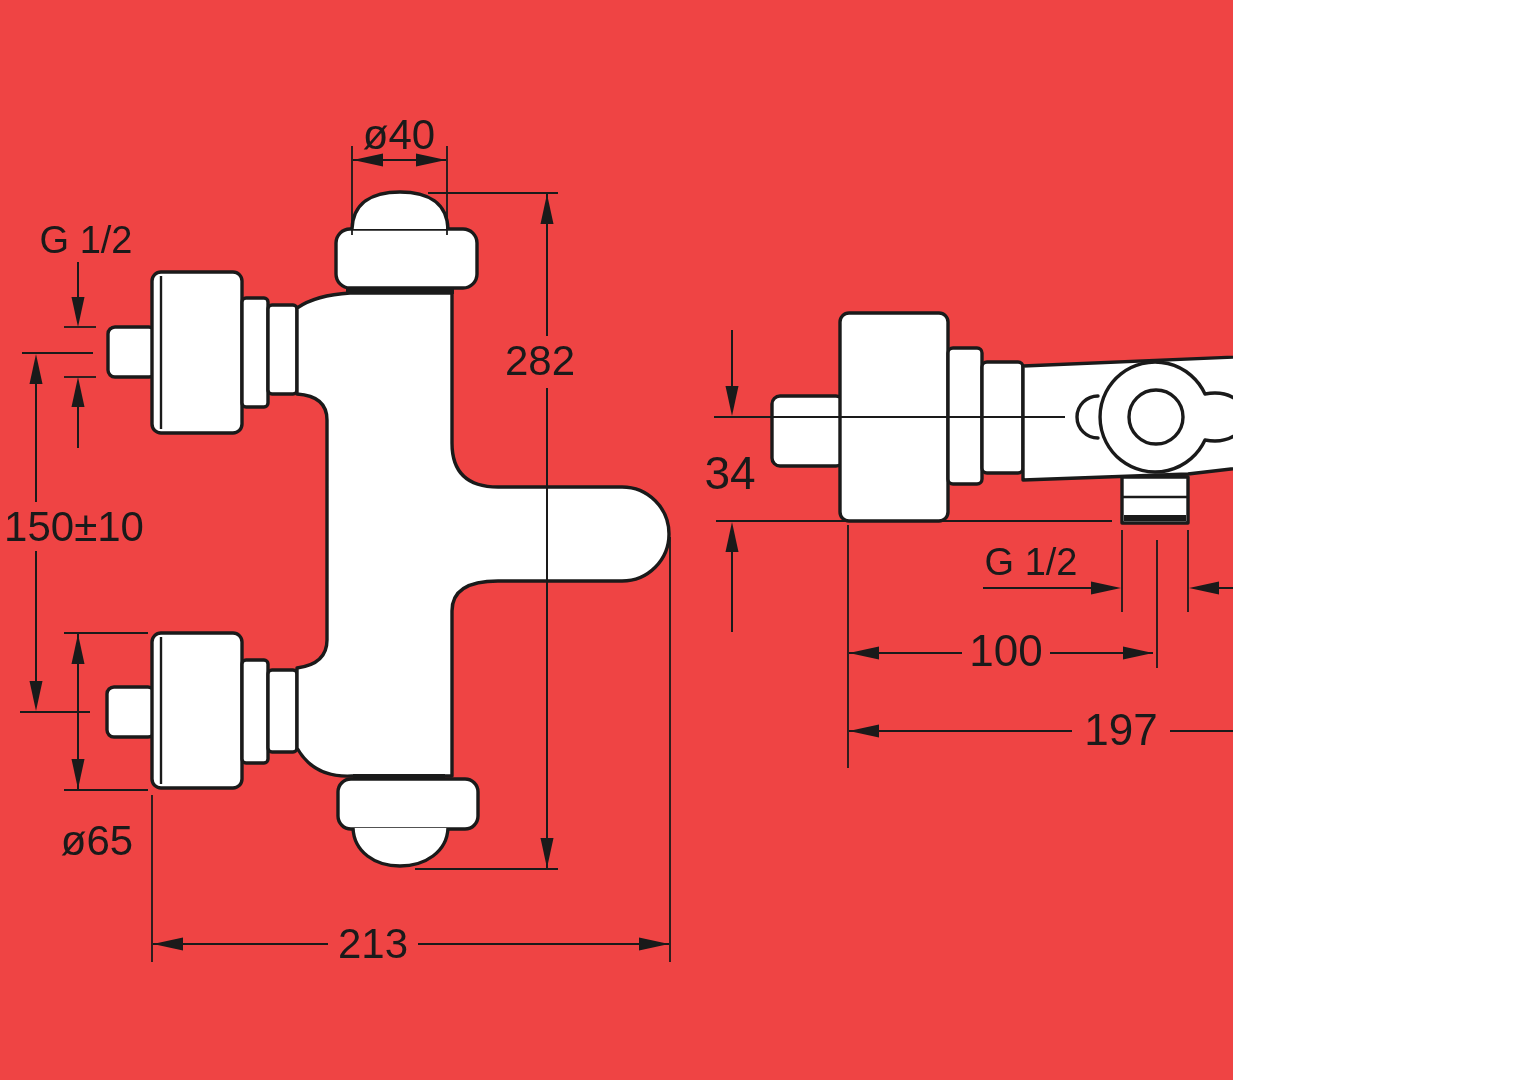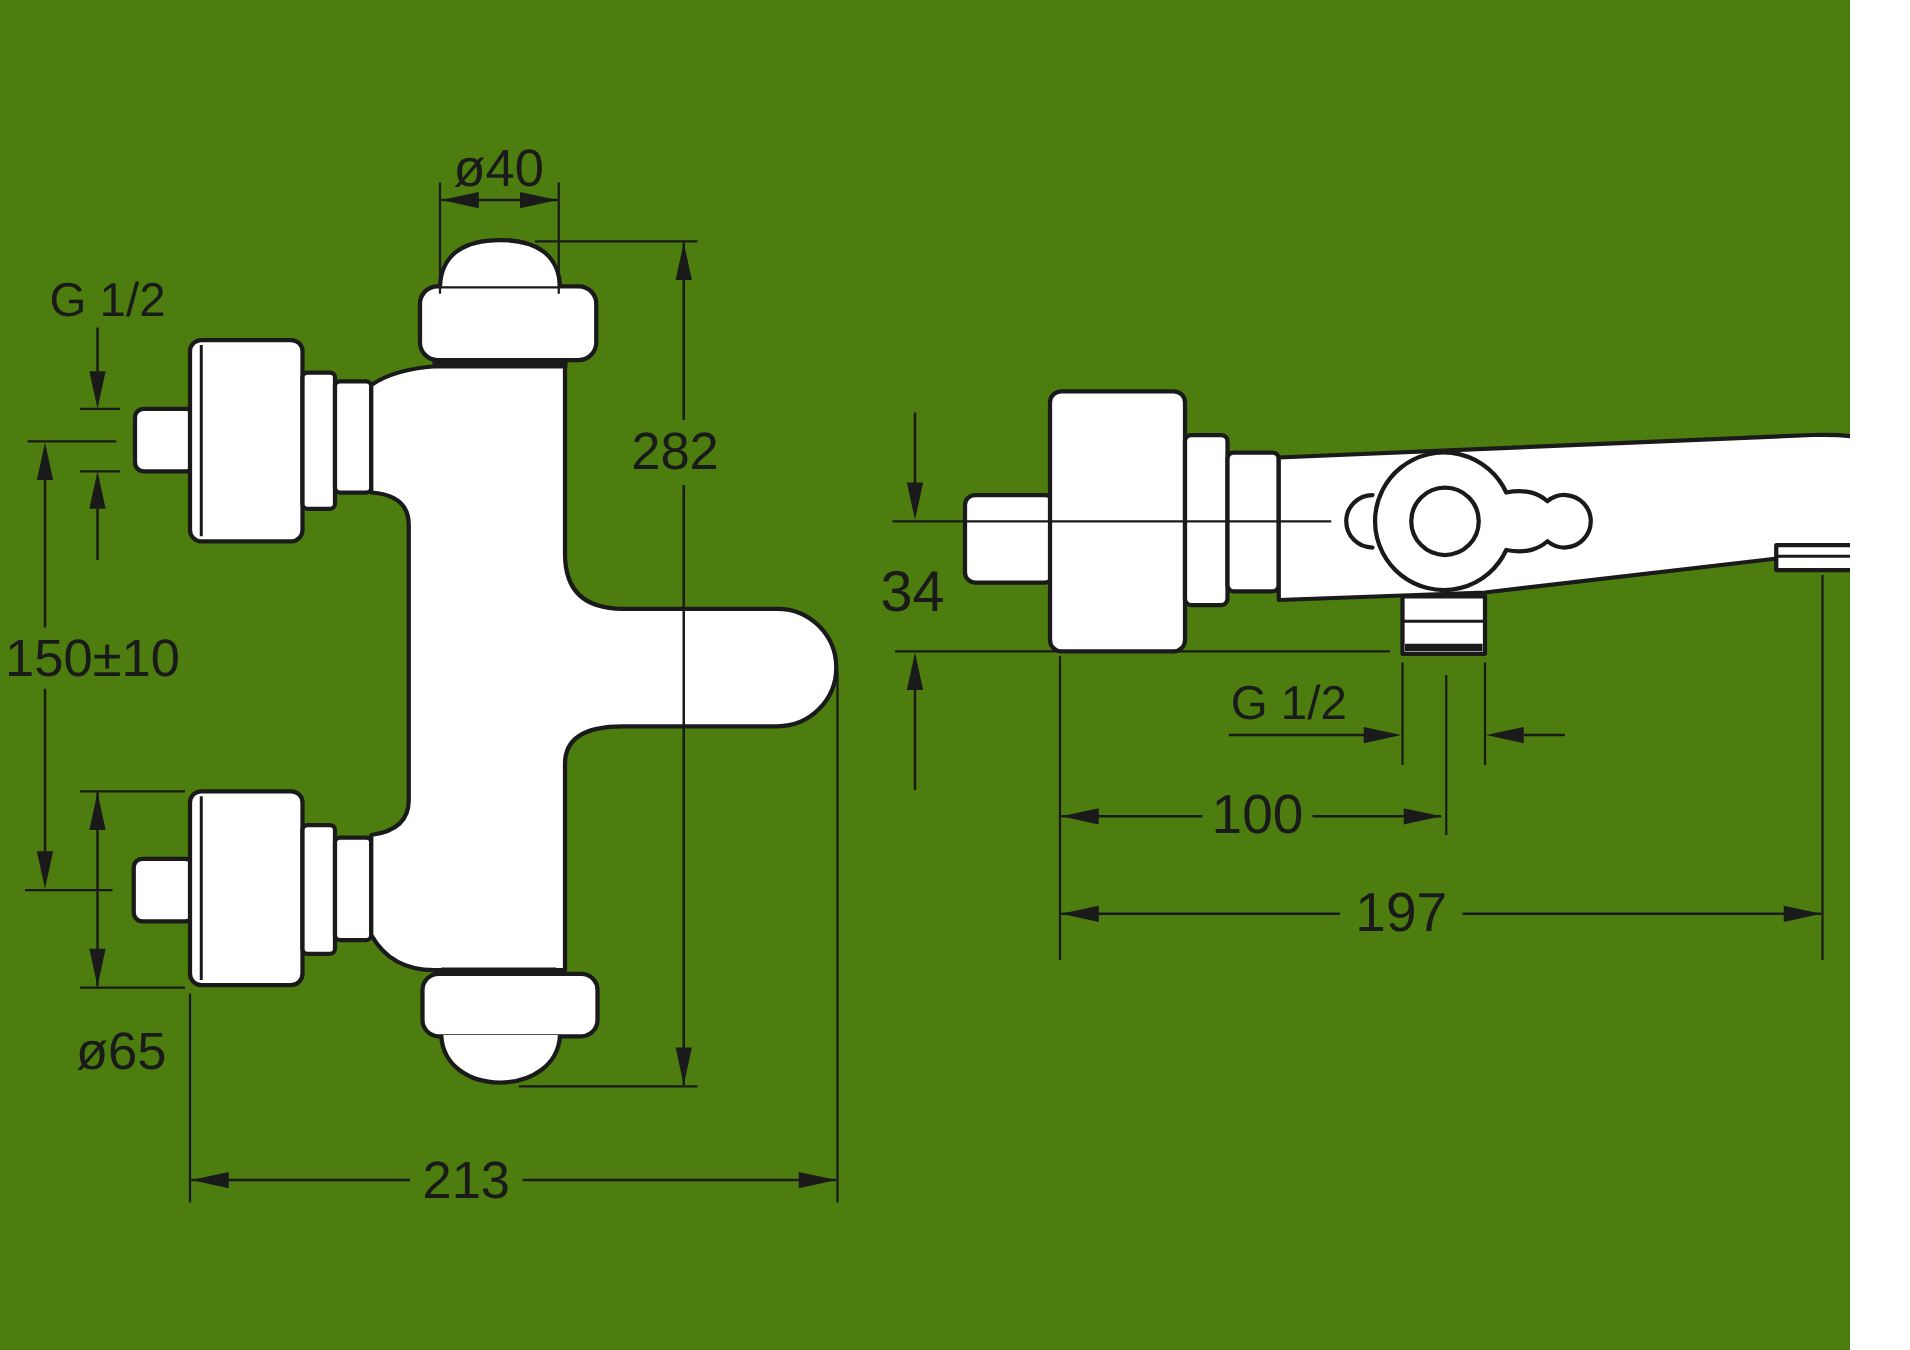--- a/index.html
+++ b/index.html
@@ -1,16 +1,16 @@
 <!DOCTYPE html>
 <html><head>
 <meta charset="utf-8">
 <style>
   html,body{margin:0;padding:0;background:#ffffff;}
-  .page{width:1480px;height:1080px;background:#4d7c0f;position:relative;overflow:hidden;}
+  .page{width:1233px;height:1080px;background:#ef4444;position:relative;overflow:hidden;}
   svg{display:block;}
   .o   { fill:#ffffff; stroke:#1a1a1a; stroke-width:3.4; stroke-linejoin:round; }
   .ol  { fill:none;    stroke:#1a1a1a; stroke-width:3.4; stroke-linejoin:round; stroke-linecap:round; }
   .thin{ fill:none;    stroke:#1a1a1a; stroke-width:1.8; }
   .dim { fill:none;    stroke:#1a1a1a; stroke-width:2;   }
   .arr { fill:#1a1a1a; stroke:none; }
   .rim { fill:none;    stroke:#1a1a1a; stroke-width:6;   }
   .in2 { fill:none;    stroke:#1a1a1a; stroke-width:2.4; }
   text { font-family:"Liberation Sans","DejaVu Sans",sans-serif; fill:#1a1a1a;
          text-anchor:middle; font-size:42px; }

